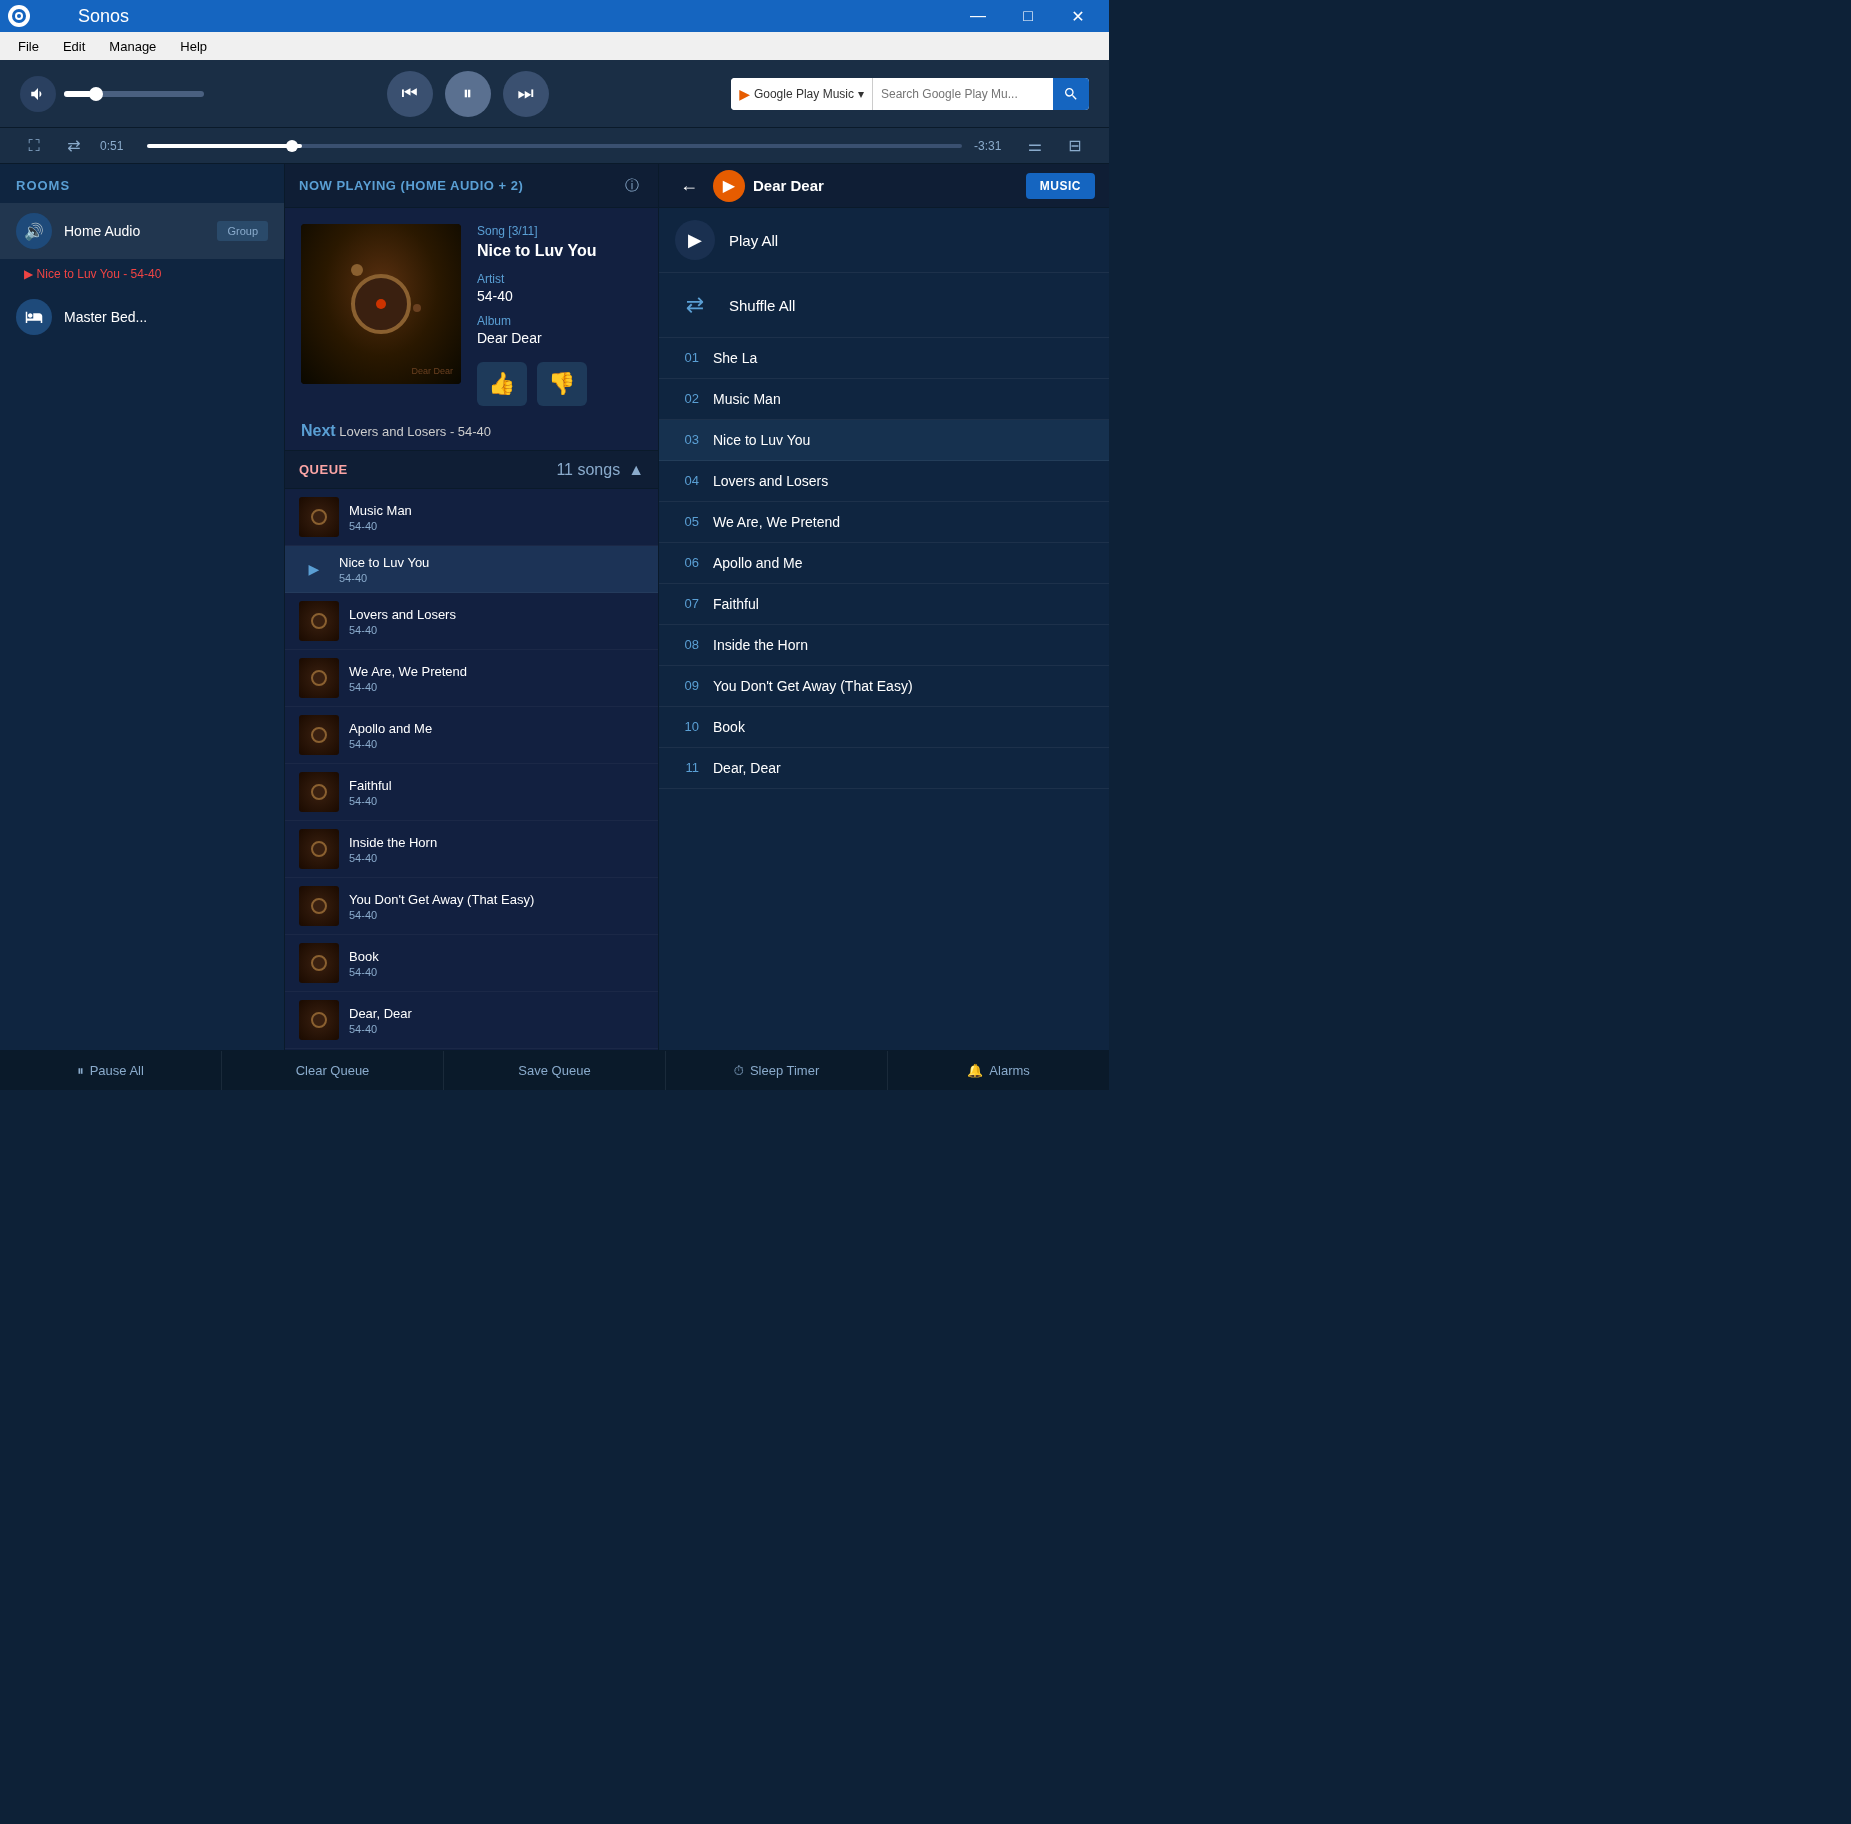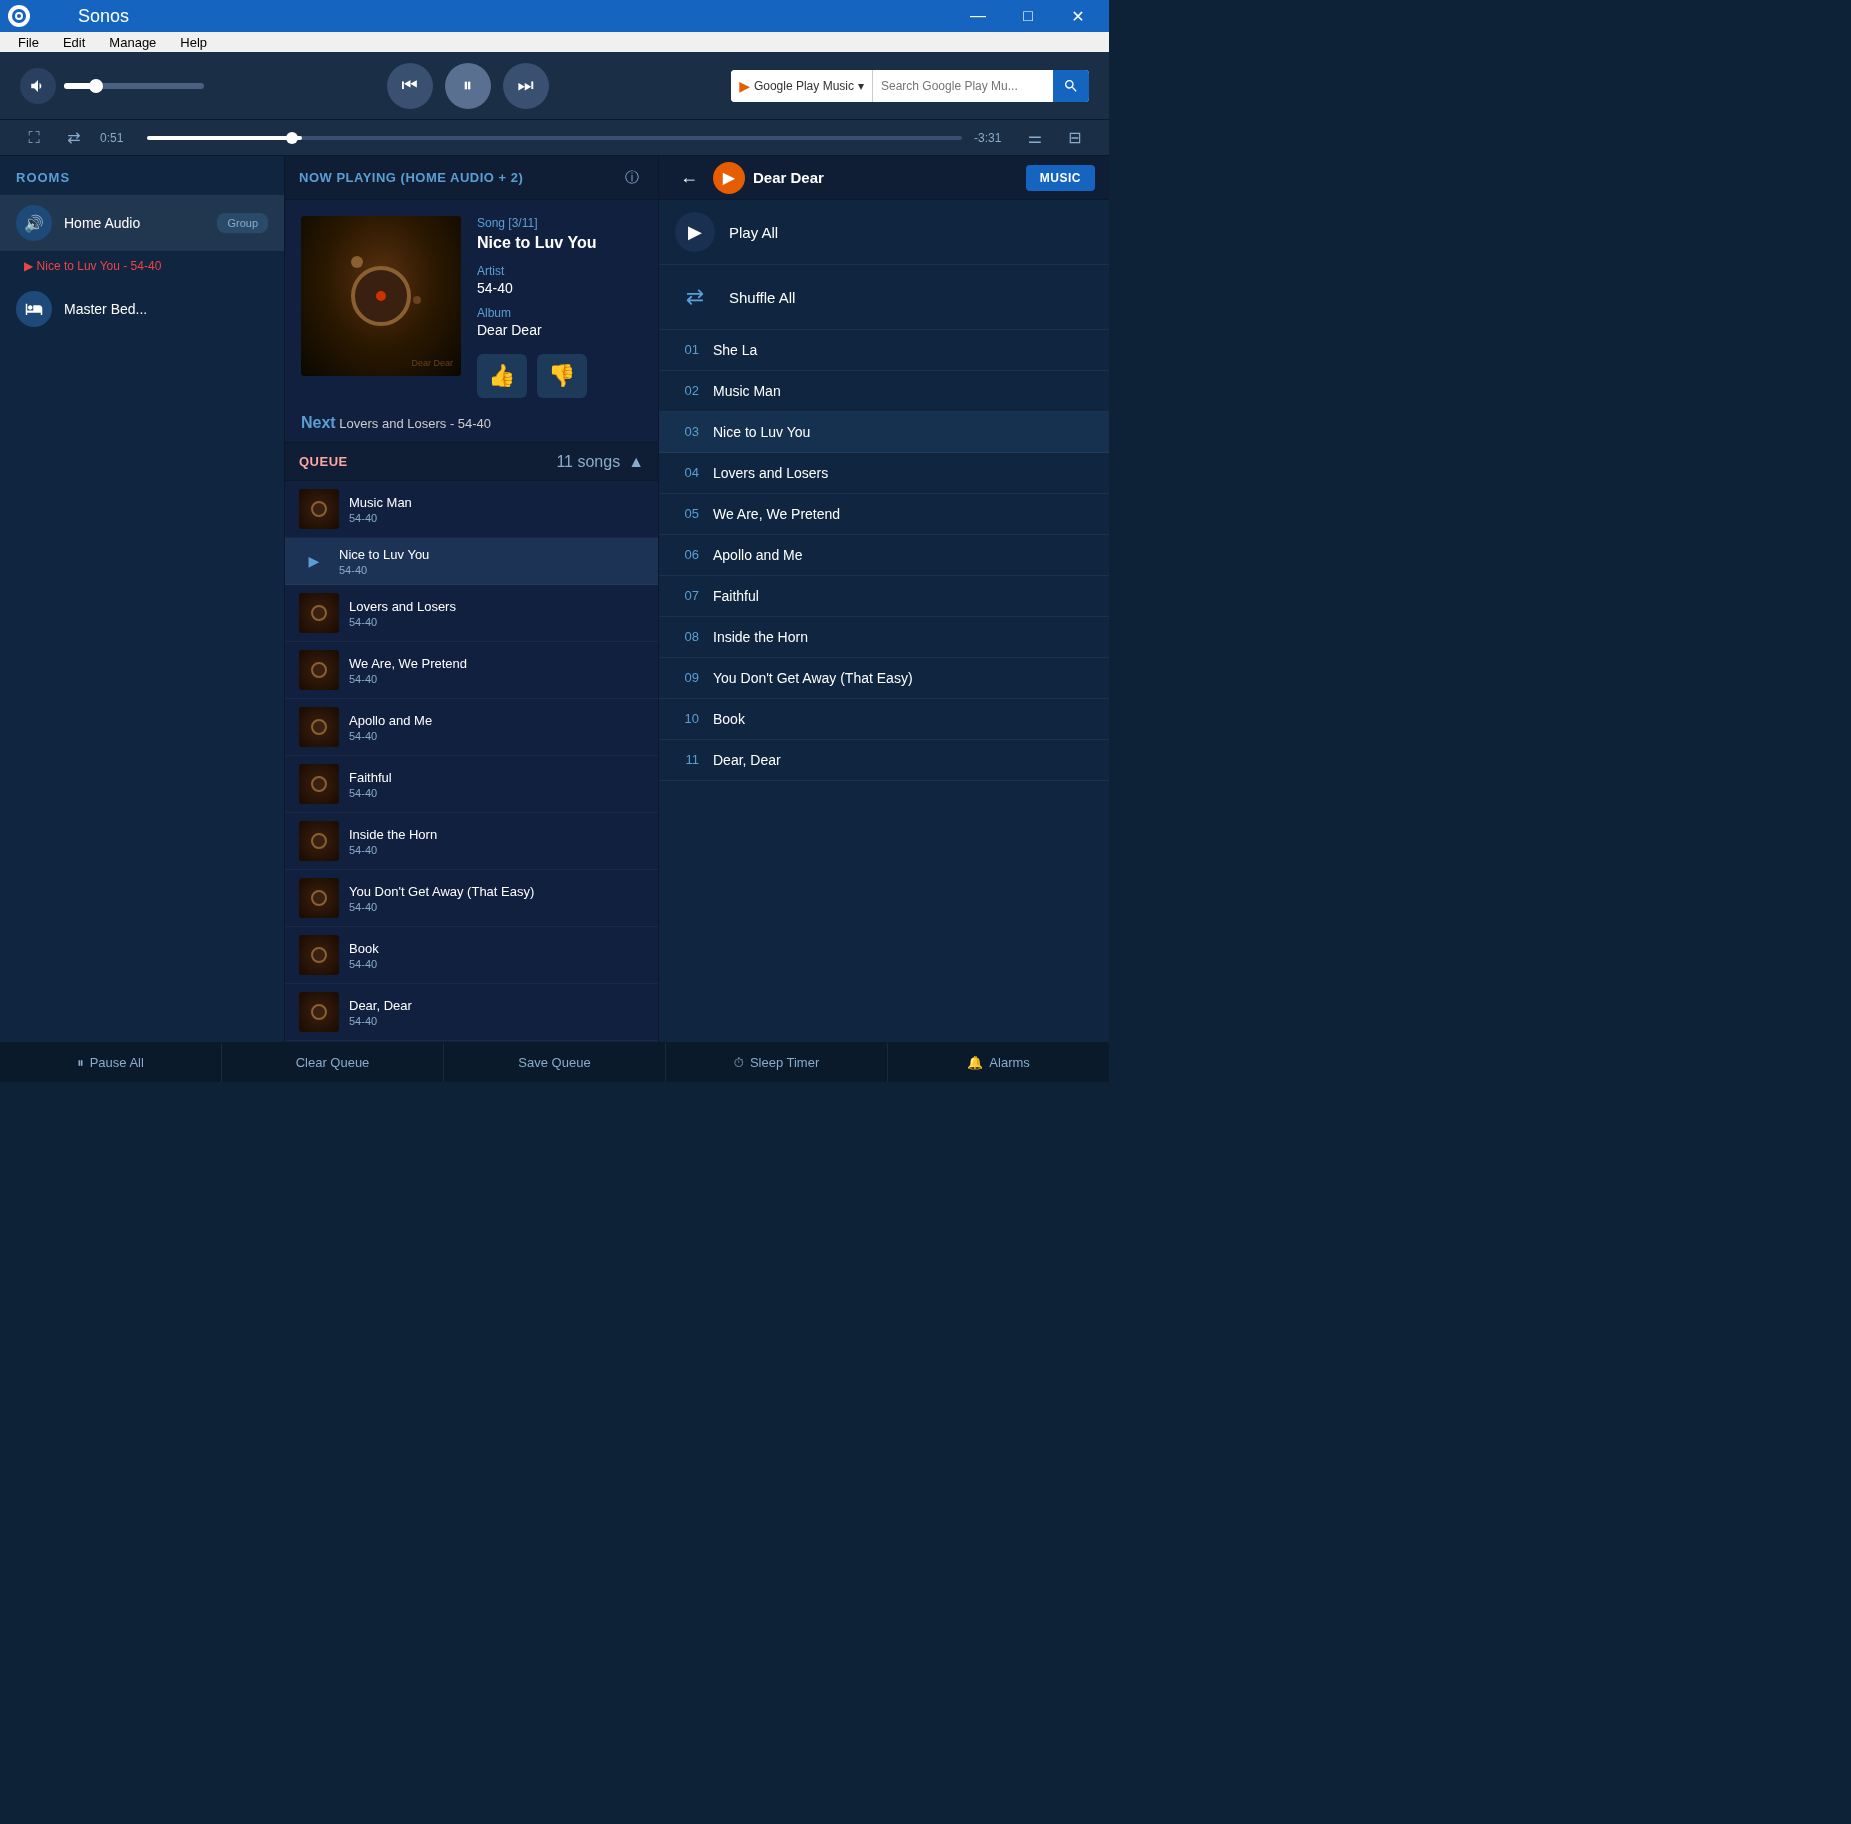--- a/index.html
+++ b/index.html
@@ -35,21 +35,21 @@
       width: 46px; height: 32px;
       background: transparent;
       border: none; color: #fff;
       cursor: pointer; font-size: 16px;
       display: flex; align-items: center; justify-content: center;
     }
 
     
     .menubar {
       background: #f0f0f0;
-      height: 20px;
+      height: 28px;
       display: flex;
       align-items: center;
       padding: 0 8px;
       gap: 4px;
     }
     .menubar-item {
       padding: 4px 10px;
       color: #000;
       cursor: pointer;
       font-size: 13px;
@@ -228,21 +228,21 @@
       display: flex; align-items: center; justify-content: center;
       color: #fff; font-size: 16px;
       flex-shrink: 0;
     }
     .room-name { flex: 1; font-size: 14px; color: #fff; }
     .group-btn {
       background: #2a4a6a;
       border: none;
       color: #8aabcc;
       padding: 4px 10px;
-      border-radius: 8px;
+      border-radius: 3px;
       font-size: 11px;
       cursor: pointer;
     }
     .now-playing-mini {
       padding: 8px 16px 8px 24px;
       color: #ef4444;
       font-size: 12px;
       display: flex;
       gap: 6px;
     }

